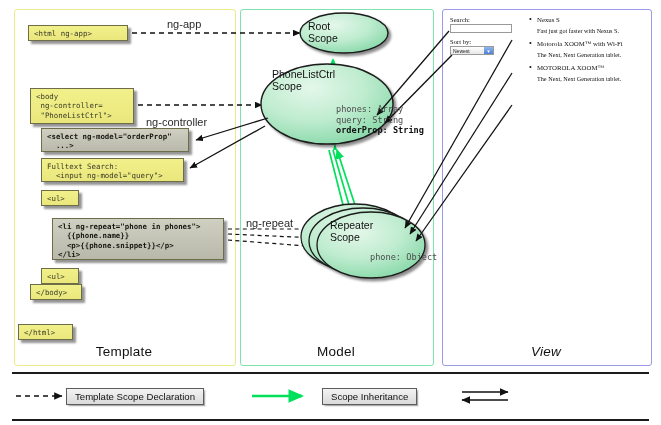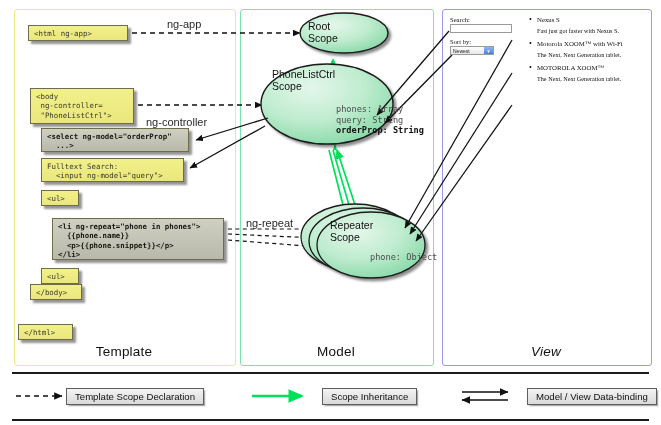--- a/index.html
+++ b/index.html
@@ -259,17 +259,16 @@
         <div class="v-title">MOTOROLA XOOM™</div>
         <div class="v-snip">The Next, Next Generation tablet.</div>
       </div>
     </div>
   </div>
 
   <div id="top-rule"></div>
   <div id="legend">
     <div class="lg-box" id="lg1">Template Scope Declaration</div>
     <div class="lg-box" id="lg2">Scope Inheritance</div>
-    <div class="lg-box" id="lg3">Model / View Data-binding</div>
   </div>
   <div id="bot-rule"></div>
 
 </div>
 
 </body></html>

